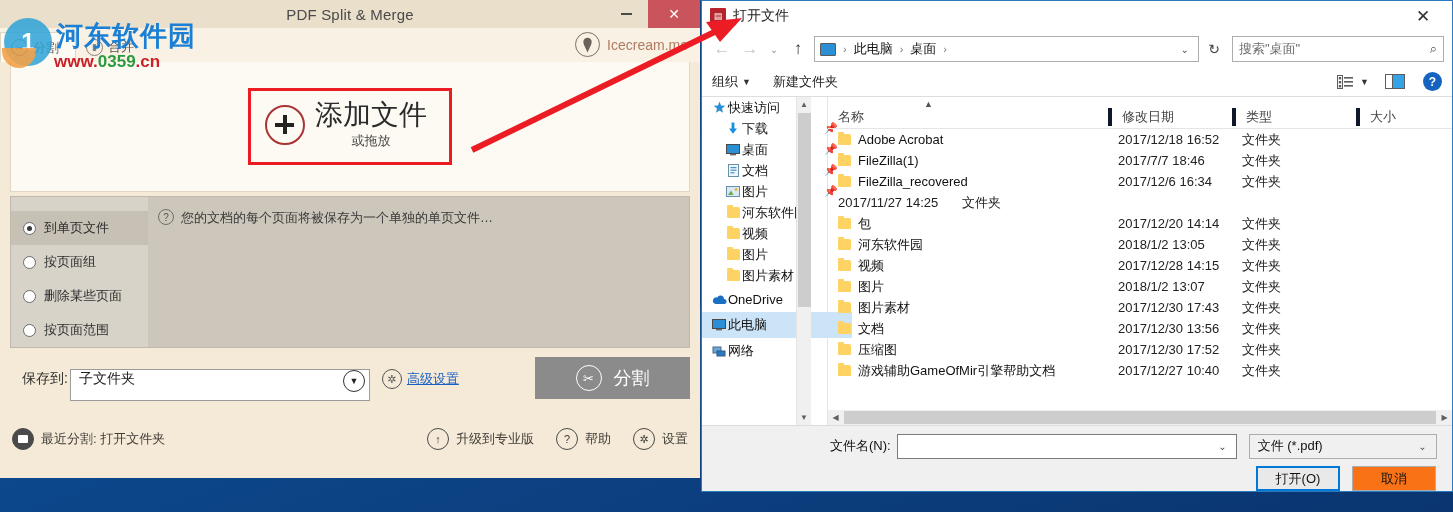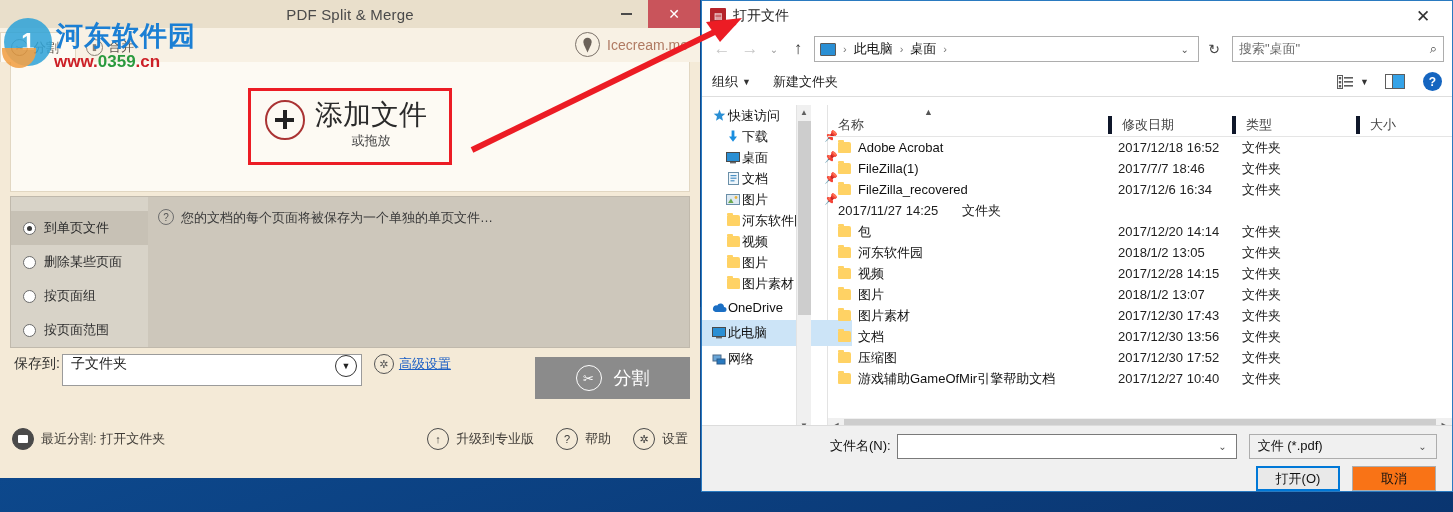--- a/index.html
+++ b/index.html
@@ -48,21 +48,21 @@
      display:flex; align-items:center; justify-content:center; }
   #icecream-text{ font-size:14px; color:#b07a62; }
 
   #drop-area{
     position:absolute; left:10px; top:62px; width:680px; height:130px;
     background:#fdfaf3; border:1px solid #e2d7c2; border-top:none;
     display:flex; align-items:center; justify-content:center;
   }
   #drop-box{
     border:3px solid #ec1c24; padding:9px 22px 12px 14px;
-    display:flex; gap:10px;
+    display:flex; align-items:center; gap:10px;
   }
   #plus-circle{ width:40px; height:40px; border-radius:50%; border:2.5px solid #a33;
      position:relative; flex:none; }
   #plus-circle:before,#plus-circle:after{ content:""; position:absolute; background:#222; }
   #plus-circle:before{ left:50%; top:8px; width:4px; height:19px; margin-left:-2px; }
   #plus-circle:after{ top:50%; left:8px; height:4px; width:19px; margin-top:-2px; }
   #drop-texts{ text-align:left; }
   #drop-main{ font-size:28px; color:#2b2b2b; line-height:1.1; }
   #drop-sub{ font-size:13px; color:#4a4a4a; text-align:center; margin-top:2px; }
 
@@ -74,22 +74,22 @@
   .mode-item.selected{ background:#c7c1b5; }
   .radio{ width:13px; height:13px; border-radius:50%; border:1.4px solid #6b6b6b;
      background:#fff; position:relative; flex:none; }
   .mode-item.selected .radio:after{ content:""; position:absolute; left:3px; top:3px;
      width:5px; height:5px; border-radius:50%; background:#3a3a3a; }
   #mode-desc{ flex:1; padding:12px 0 0 10px; display:flex; align-items:flex-start; gap:7px; }
   .qmark{ width:16px; height:16px; border-radius:50%; border:1.3px solid #6e6e6e;
      font-size:10px; color:#555; display:flex; align-items:center; justify-content:center; flex:none; }
   #mode-desc-text{ font-size:13px; color:#3a3a3a; }
 
-  #save-row{ position:absolute; left:0; top:341px; width:700px; height:46px; display:flex;
-     align-items:center; padding-left:14px; }
+  #save-row{ position:absolute; left:0; top:356px; width:700px; height:46px; display:flex;
+     align-items:center; padding-left:22px; }
   #save-label{ font-size:14px; color:#30302e; margin-right:2px; }
   #save-combo{ width:300px; height:32px; background:#fff; border:1px solid #9b9b9b;
      display:flex; padding:0 4px 0 8px;margin-top:12px; }
   #save-value{ flex:1; font-size:14px; color:#222; }
   .caret-circle{ width:22px; height:22px; border-radius:50%; border:1.6px solid #333;
      display:flex; align-items:center; justify-content:center; font-size:9px; color:#222; }
   .gear{ width:20px; height:20px; border-radius:50%; border:1.6px solid #555; margin-left:12px;
      display:flex; align-items:center; justify-content:center; font-size:11px; color:#555; }
   #adv-link{ font-size:13px; color:#1c5fc4; text-decoration:underline; margin-left:5px; }
   #split-btn{ position:absolute; right:10px; top:357px; width:155px; height:42px; background:#8b8b8b;
@@ -157,21 +157,21 @@
   .tb-item{ font-size:13px; color:#222; display:flex; align-items:center; gap:4px; margin-right:22px; }
   .tb-caret{ font-size:9px; color:#333; }
   #tb-spacer{ flex:1; }
   #view-icon{ display:flex; align-items:center; gap:6px; margin-right:16px; }
   #preview-icon{ width:20px; height:15px; border:1px solid #5d5d5d; display:flex; margin-right:18px; }
   #preview-icon i{ display:block; width:7px; border-right:1px solid #5d5d5d; }
   #preview-icon b{ display:block; flex:1; background:#35a3e8; }
   #help-icon{ width:19px; height:19px; border-radius:50%; background:#1565c0; color:#fff;
      font-size:12px; font-weight:bold; display:flex; align-items:center; justify-content:center; }
 
-  #dlg-body{ position:absolute; left:0; top:104px; right:0; height:328px; display:flex; }
+  #dlg-body{ position:absolute; left:0; top:96px; right:0; height:328px; display:flex; }
   #tree-pane{ width:166px; position:relative; border-right:1px solid #e3e3e3; }
   #tree-scroll{ position:absolute; left:0; top:0; width:150px; height:100%; overflow:hidden; }
   .tree-item{ height:21px; display:flex; align-items:center; font-size:13px; color:#111; padding-left:8px; }
   .tree-item.selected{ background:#cce4f7; }
   .tree-item .ti-icon{ width:18px; display:flex; align-items:center; justify-content:center; flex:none; }
   .tree-item.indent{ padding-left:22px; }
   .pin{ margin-left:auto; margin-right:14px; color:#8a8a8a; font-size:11px; }
   .folder{ width:13px; height:11px; background:#ffd264; border-radius:1px 2px 1px 1px; position:relative; display:block; }
   .folder:before{ content:""; position:absolute; left:0; top:-2px; width:6px; height:2px;
      background:#ffd264; border-radius:1px 1px 0 0; }
@@ -268,25 +268,25 @@
   </div>
 
   <div id="mode-panel">
     <div id="mode-list">
       <div class="mode-item selected">
         <span class="radio"></span>
         <span>到单页文件</span>
       </div>
       <div class="mode-item">
         <span class="radio"></span>
-        <span>删除某些页面</span>
+        <span>按页面组</span>
       </div>
       <div class="mode-item">
         <span class="radio"></span>
-        <span>按页面组</span>
+        <span>删除某些页面</span>
       </div>
       <div class="mode-item">
         <span class="radio"></span>
         <span>按页面范围</span>
       </div>
     </div>
     <div id="mode-desc">
       <span class="qmark">?</span>
       <span id="mode-desc-text">您的文档的每个页面将被保存为一个单独的单页文件…</span>
     </div>

